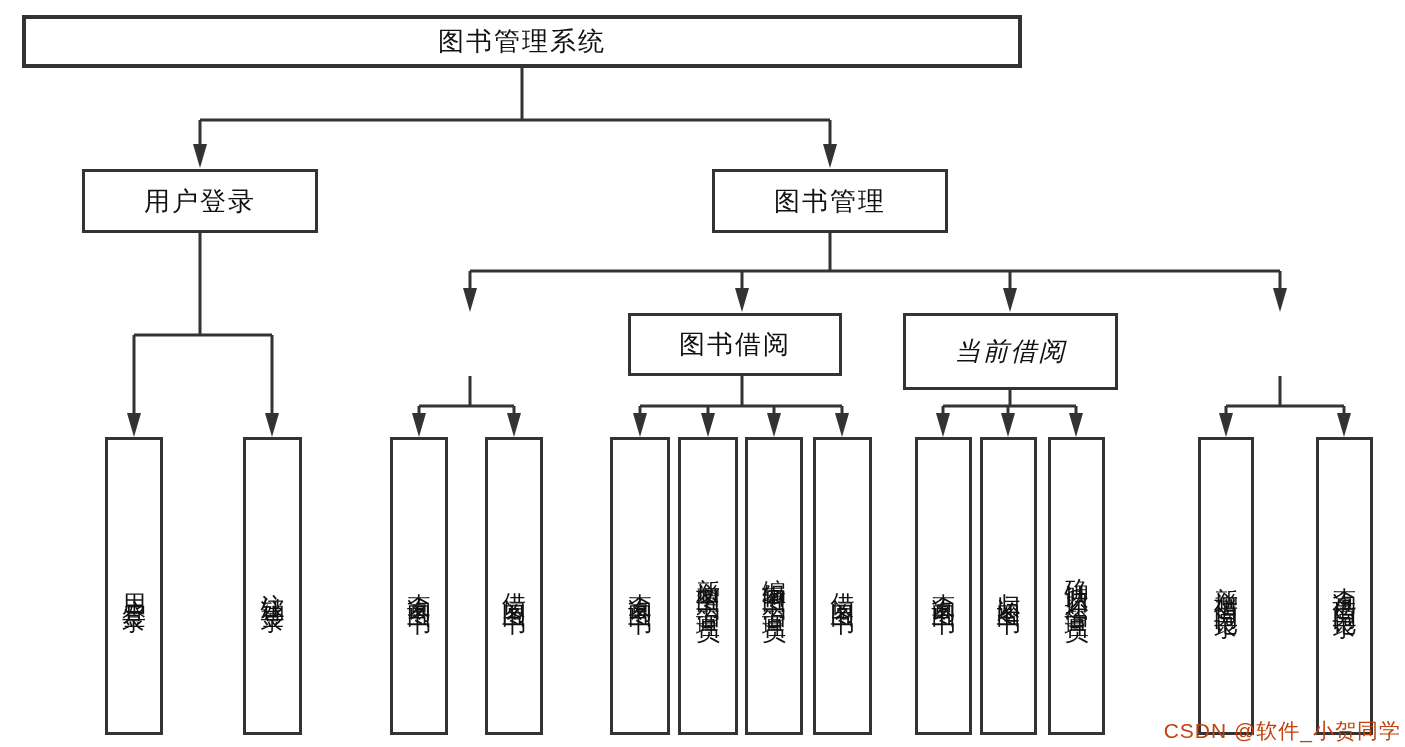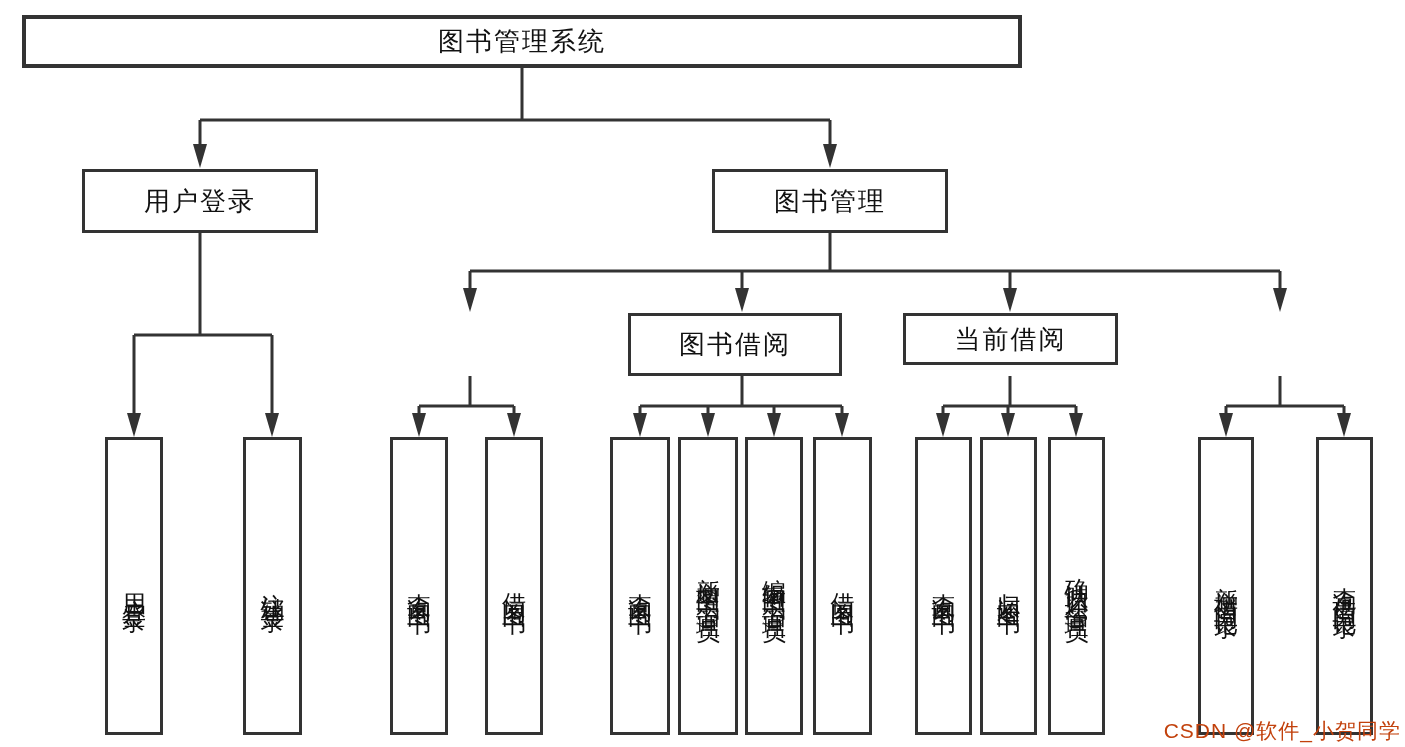--- a/index.html
+++ b/index.html
@@ -103,21 +103,21 @@
       <polygon points="1337,413 1351,413 1344,437"></polygon>
     </g>
   </svg>
 
   <div class="box root" style="left:22px; top:15px; width:1000px; height:53px;">图书管理系统</div>
 
   <div class="box" style="left:82px; top:169px; width:236px; height:64px;">用户登录</div>
   <div class="box" style="left:712px; top:169px; width:236px; height:64px;">图书管理</div>
 
   <div class="box" style="left:616px; top:313px; width:214px; height:63px;margin-left:12px;">图书借阅</div>
-  <div class="box" style="left:903px; top:313px; width:215px; height:52px;">当前借阅</div>
+  <div class="box" style="left:903px; top:313px; width:215px; height:77px;font-style:italic;">当前借阅</div>
 
   <div class="box vbox" style="left:105px; top:437px; width:58px; height:298px;">用户登录</div>
   <div class="box vbox" style="left:243px; top:437px; width:59px; height:298px;">注销登录</div>
 
   <div class="box vbox" style="left:390px; top:437px; width:58px; height:298px;">查询图书</div>
   <div class="box vbox" style="left:485px; top:437px; width:58px; height:298px;">借阅图书</div>
 
   <div class="box vbox" style="left:610px; top:437px; width:60px; height:298px;">查询图书</div>
   <div class="box vbox" style="left:678px; top:437px; width:60px; height:298px;">新增图书（管理员）</div>
   <div class="box vbox" style="left:745px; top:437px; width:58px; height:298px;">编辑图书（管理员）</div>

